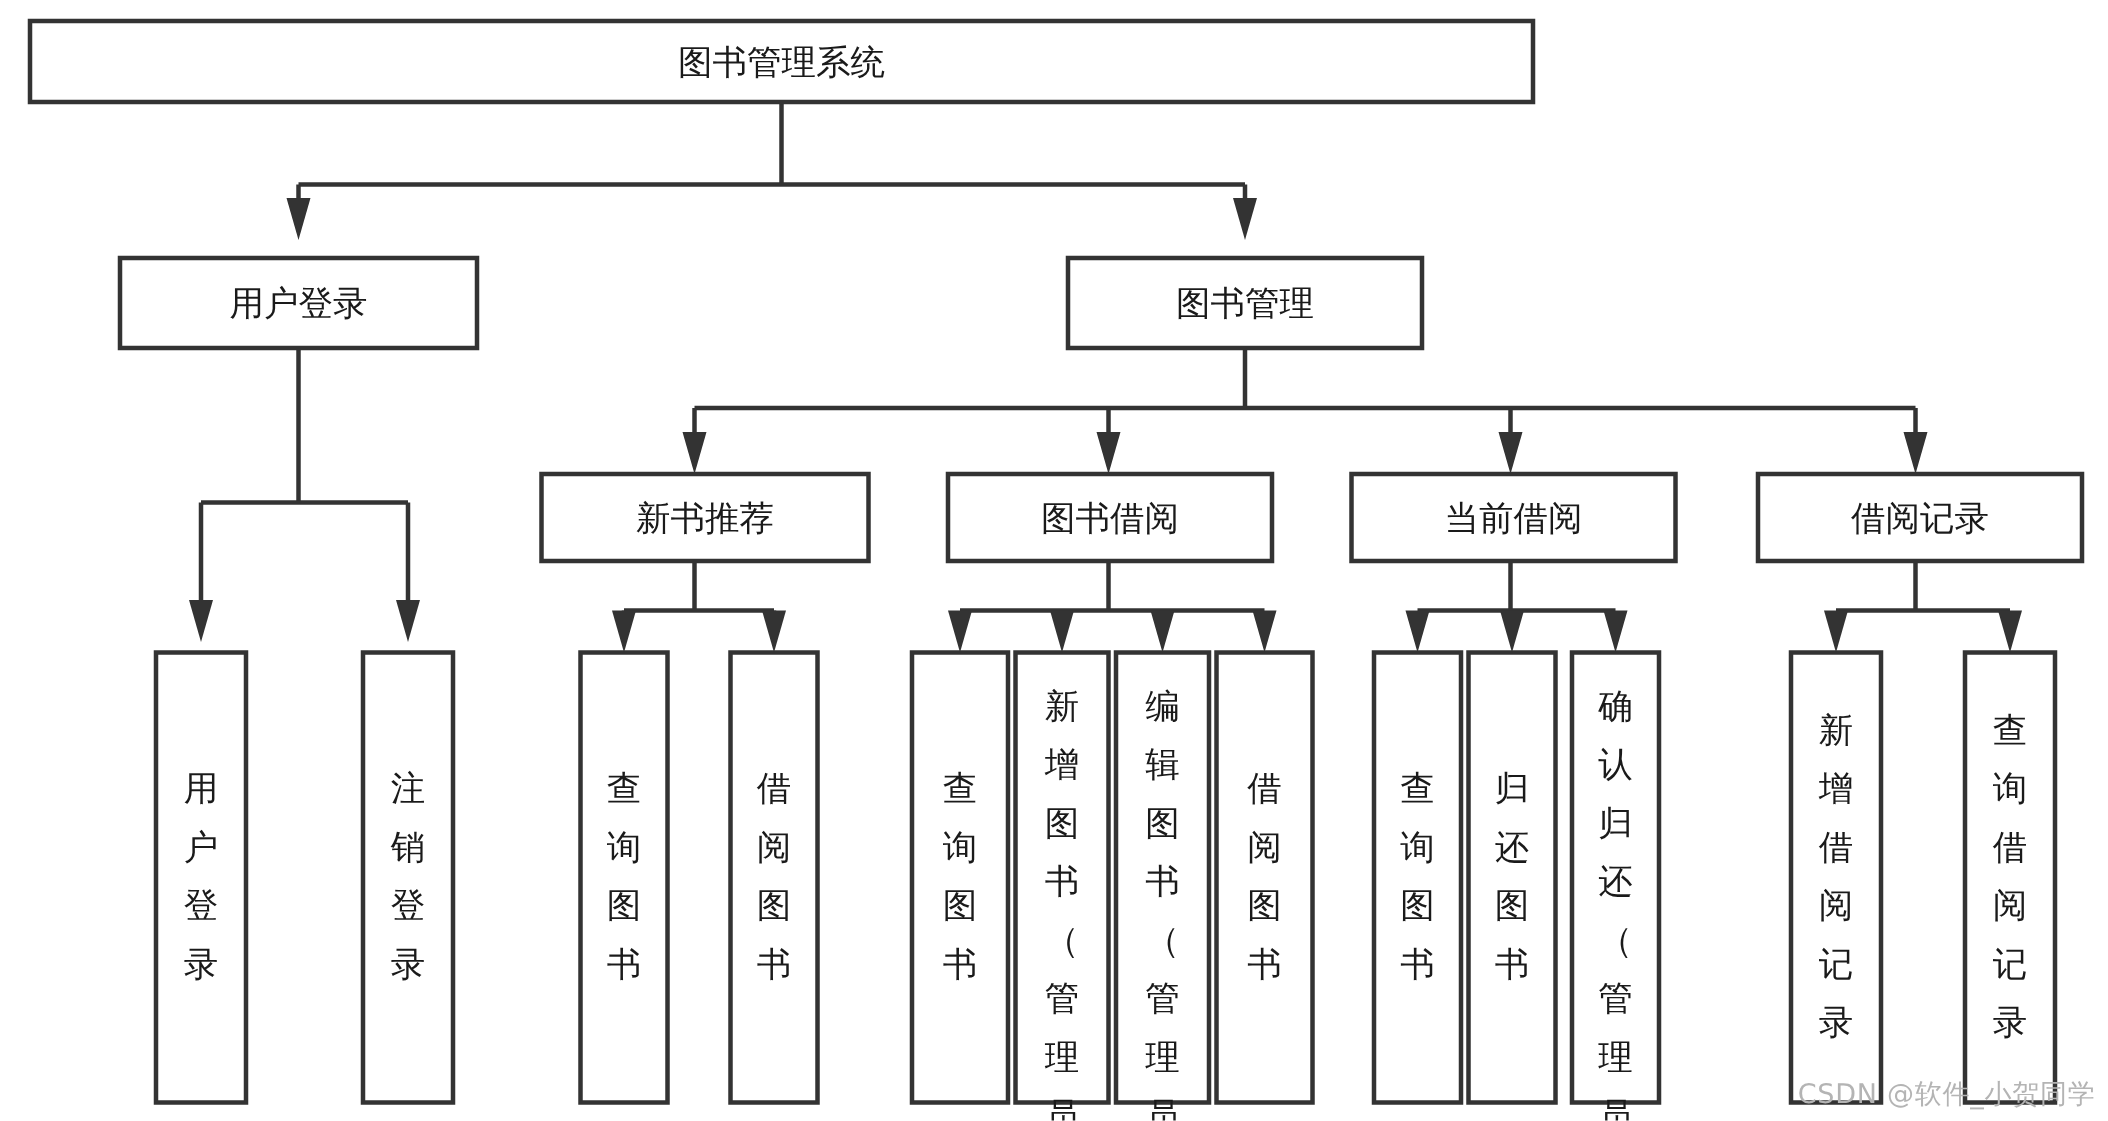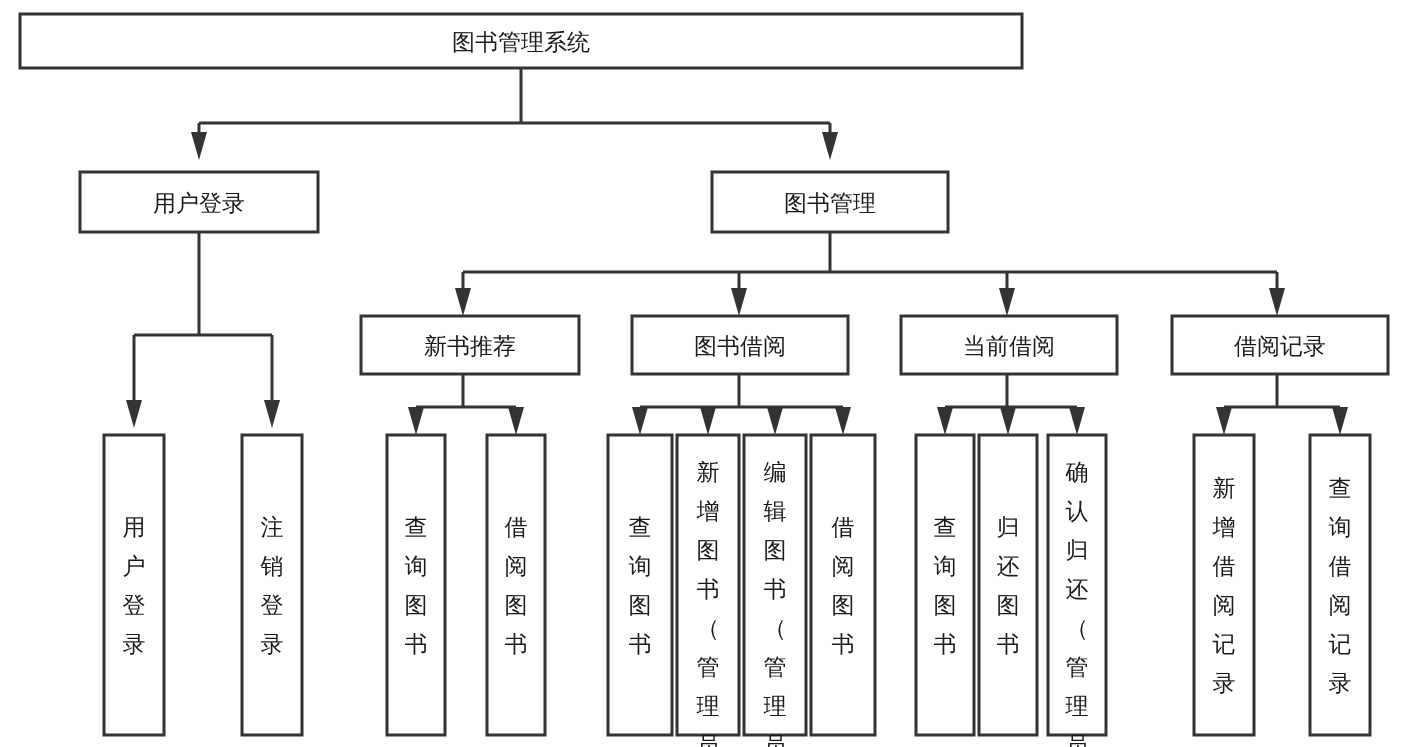--- a/index.html
+++ b/index.html
@@ -219,13 +219,14 @@
       <rect class="node-box" x="1194" y="435" width="60" height="300"></rect>
       <text class="node-label-v vtext" x="1224" y="0"><tspan x="1224" y="487.5" dominant-baseline="central">新</tspan><tspan x="1224" y="526.5" dominant-baseline="central">增</tspan><tspan x="1224" y="565.5" dominant-baseline="central">借</tspan><tspan x="1224" y="604.5" dominant-baseline="central">阅</tspan><tspan x="1224" y="643.5" dominant-baseline="central">记</tspan><tspan x="1224" y="682.5" dominant-baseline="central">录</tspan></text>
     </g>
     <g>
       <rect class="node-box" x="1310" y="435" width="60" height="300"></rect>
       <text class="node-label-v vtext" x="1340" y="0"><tspan x="1340" y="487.5" dominant-baseline="central">查</tspan><tspan x="1340" y="526.5" dominant-baseline="central">询</tspan><tspan x="1340" y="565.5" dominant-baseline="central">借</tspan><tspan x="1340" y="604.5" dominant-baseline="central">阅</tspan><tspan x="1340" y="643.5" dominant-baseline="central">记</tspan><tspan x="1340" y="682.5" dominant-baseline="central">录</tspan></text>
     </g>
 
   </svg>
 
+  <div class="watermark">CSDN @软件_小贺同学</div>
 </div>
 
 </body></html>

